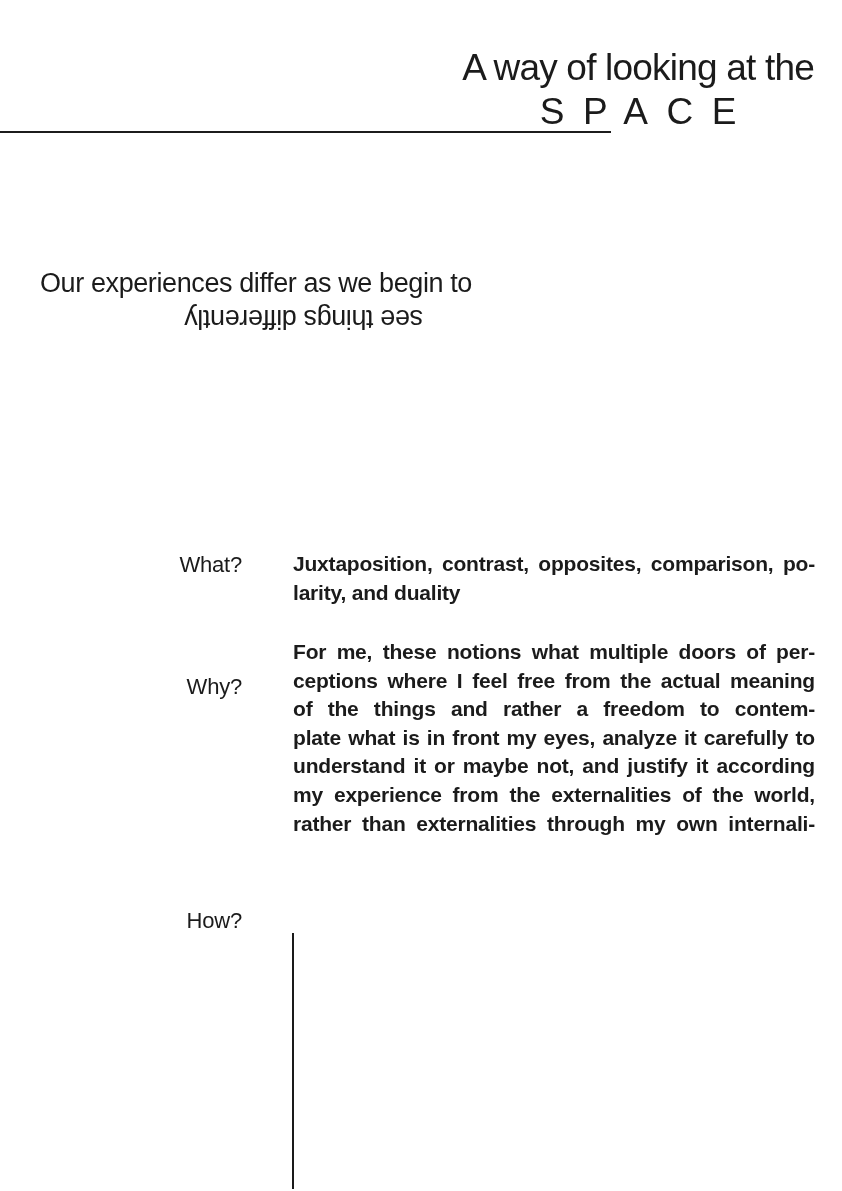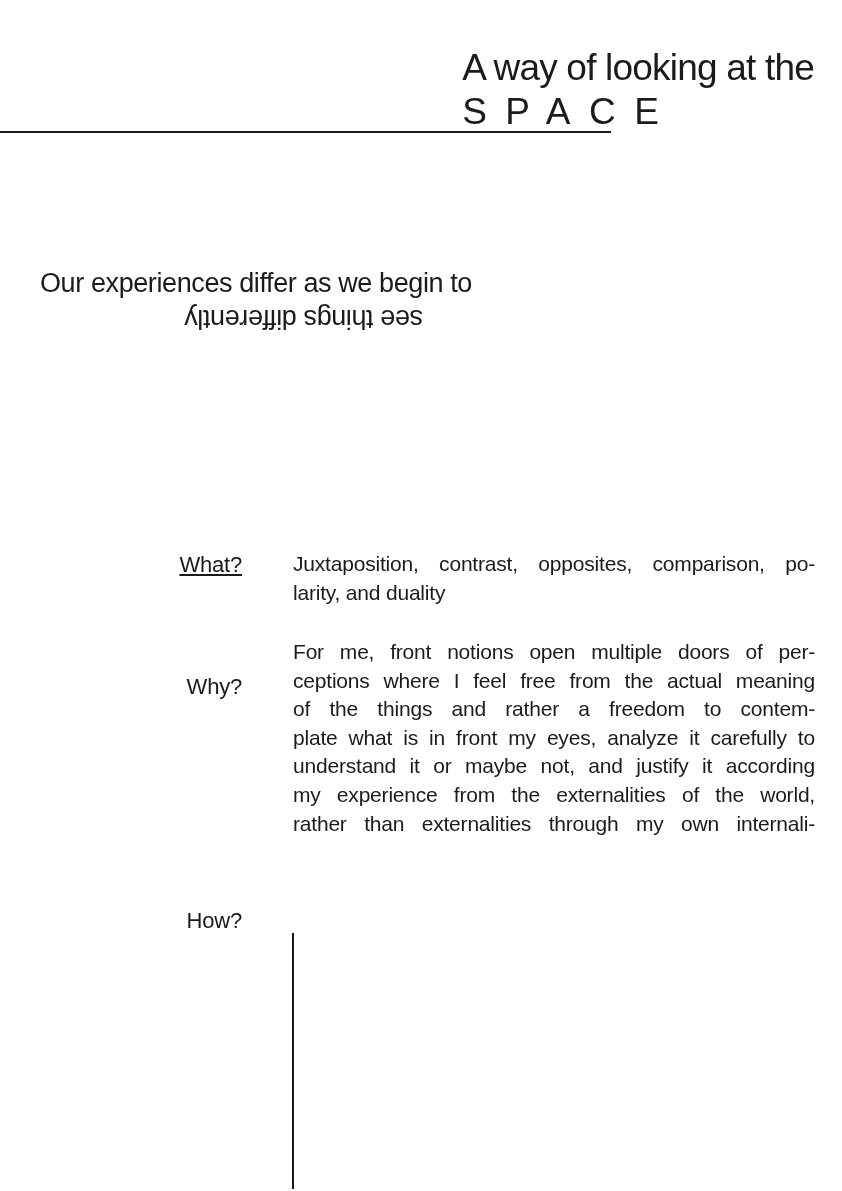--- a/index.html
+++ b/index.html
@@ -12,21 +12,21 @@
     font-family: "Liberation Sans", "DejaVu Sans", sans-serif;
     font-weight: 300;
     color: #1b1b1b;
   }
 
   
   .title-block {
     position: absolute;
     top: 46px;
     right: 28px;
-    text-align: left;
+    text-align: center;
     font-size: 37px;
     line-height: 44px;
     letter-spacing: -0.8px;
     white-space: nowrap;
   }
   .title-line2 {
     letter-spacing: 0.5em;
     margin-right: -0.5em;
   }
 
@@ -56,31 +56,32 @@
   
   .q-label {
     position: absolute;
     left: 80px;
     width: 162px;
     text-align: right;
     font-size: 22px;
     line-height: 28px;
     letter-spacing: -0.2px;
   }
-  .label-what { top: 551px; text-decoration: underline; }
+  .label-what { top: 551px; }
   .label-why  { top: 641px; margin-top: 32px; }
   .label-how  { top: 907px; }
 
   .q-body {
     position: absolute;
     left: 293px;
     width: 522px;
     font-size: 21px;
     line-height: 28.6px;
     letter-spacing: -0.2px;
+    font-weight: bold;
   }
   .body-what { top: 550px; }
   .body-why  { top: 638px; }
 
   .body-line {
     text-align: justify;
     text-align-last: justify;
     text-justify: inter-word;
   }
   .body-line.last { text-align-last: left; }
@@ -113,21 +114,21 @@
   </div>
 
   <div class="q-label label-what">What?</div>
   <div class="q-body body-what">
       <div class="body-line">Juxtaposition, contrast, opposites, comparison, po-</div>
       <div class="body-line last">larity, and duality</div>
     </div>
 
   <div class="q-label label-why">Why?</div>
   <div class="q-body body-why">
-      <div class="body-line">For me, front notions open multiple doors of per-</div>
+      <div class="body-line">For me, these notions what multiple doors of per-</div>
       <div class="body-line">ceptions where I feel free from the actual meaning</div>
       <div class="body-line">of the things and rather a freedom to contem-</div>
       <div class="body-line">plate what is in front my eyes, analyze it carefully to</div>
       <div class="body-line">understand it or maybe not, and justify it according</div>
       <div class="body-line">my experience from the externalities of the world,</div>
       <div class="body-line">rather than externalities through my own internali-</div>
     </div>
 
   <div class="q-label label-how">How?</div>
 

